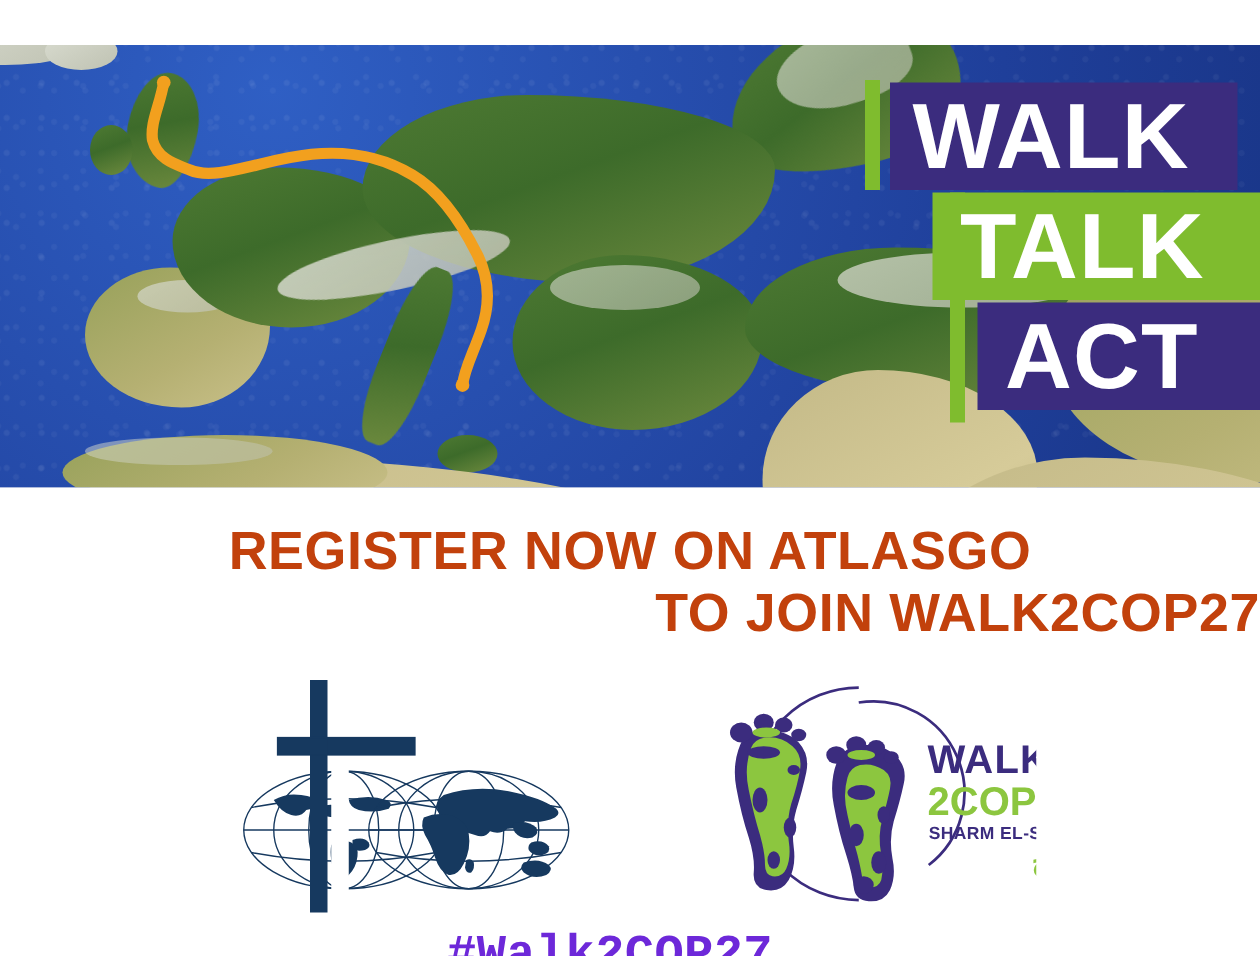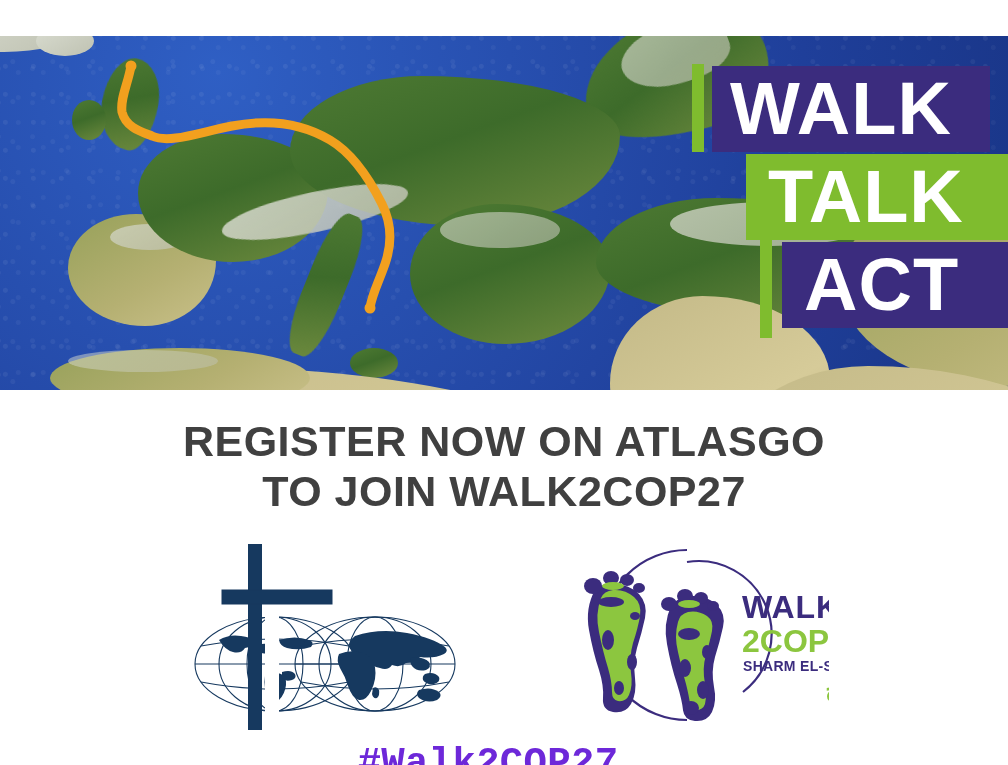--- a/index.html
+++ b/index.html
@@ -83,28 +83,28 @@
     padding-left:22px;
     font-size:74px;
   }
 
   
   .panel{position:absolute;left:0;top:354px;width:1008px;height:411px;background:#fff;}
 
   .headline{
     position:absolute;left:0;top:26px;width:1008px;
     text-align:center;
-    color:#404040;
+    color:#c2410c;
     font-weight:800;
     font-size:43px;
     line-height:1.17;
     letter-spacing:.5px;
     font-family:"Liberation Sans", sans-serif;
   }
-  .headline .l2{display:block;}
+  .headline .l2{display:block;text-align:right;}
 
   .logos{
     position:absolute;left:0;top:145px;width:1008px;height:200px;
     display:flex;align-items:center;justify-content:center;gap:66px;
   }
 
   .church-logo{width:292px;height:198px;flex:none;}
   .w2c-logo{width:292px;height:186px;flex:none;}
 
   .hashtag{

